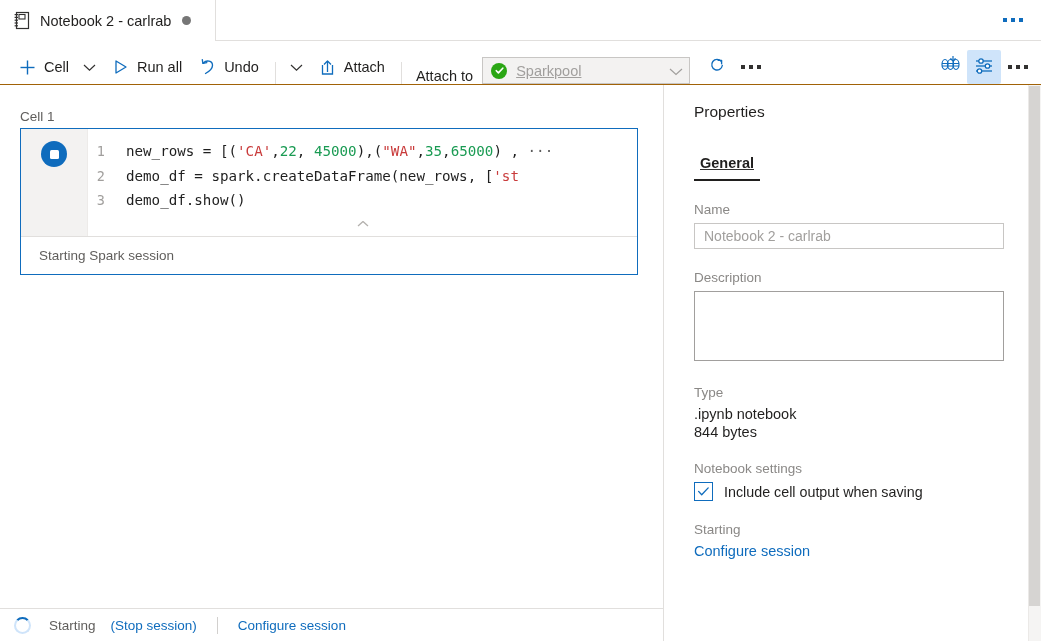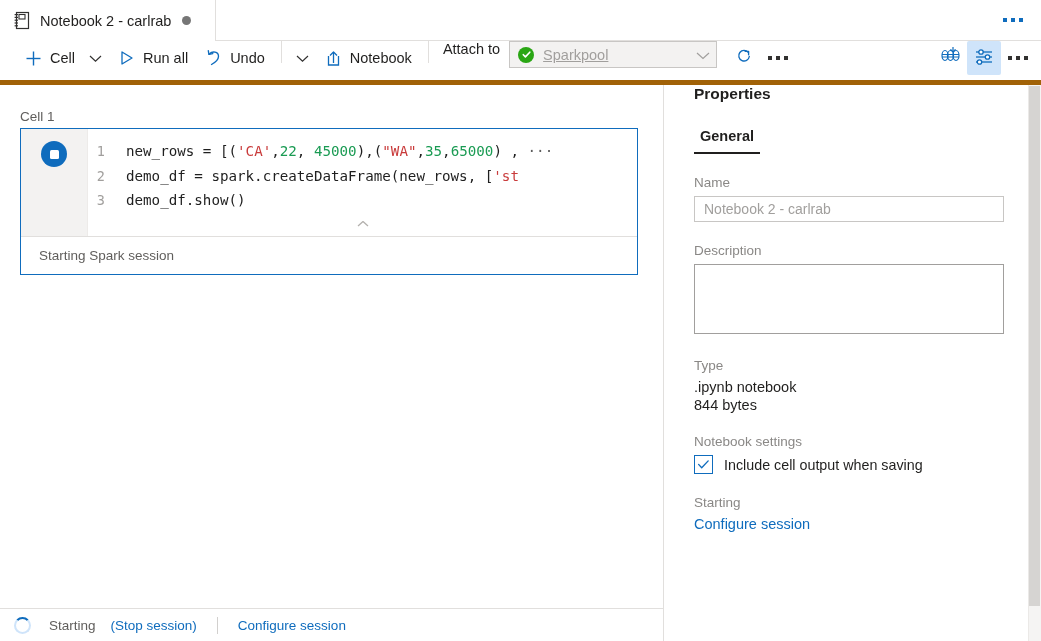--- a/index.html
+++ b/index.html
@@ -38,23 +38,23 @@
   .tab-ellipsis {
     display: flex; align-items: center; gap: 4px;
     padding: 0 18px 0 10px; cursor: pointer;
   }
   .tab-ellipsis i { width: 4px; height: 4px; background: #0f6cbd; display:block; }
 
   
   .cmdbar {
     position: absolute; left: 0; top: 41px; width: 1041px; height: 44px;
     background: #ffffff;
-    border-bottom: 5px solid #a16207;
-    display: flex; align-items: flex-start;
-    padding-left: 16px;
+    border-bottom: 1px solid #a16207;
+    display: flex; align-items: flex-end;
+    padding-left: 10px;
   }
   .cbtn {
     display: flex; align-items: center; gap: 7px;
     height: 34px; padding: 0 8px;
     cursor: pointer; color: #201f1e; font-size: 14.5px;
     white-space: nowrap; border-radius: 2px;
   }
   .cbtn .glyph { display: flex; align-items: center; justify-content:center; width: 19px; height: 19px; flex:none; }
   .caret {
     display:flex;align-items:center;justify-content:center;
@@ -153,22 +153,22 @@
   }
   .status-text { color: #605e5c; }
   .status-link { color: #0f6cbd; cursor: pointer; margin-left: 7px; }
   .status-sep { width: 1px; height: 17px; background: #d2d0ce; margin: 0 12px; }
 
   
   .props {
     position: absolute; left: 664px; top: 85px; width: 364px; height: 556px;
     background: #ffffff; padding: 0 25px 0 30px; overflow: hidden;
   }
-  .props-title { font-size: 15.5px; font-weight: bold; color: #201f1e; margin-top: 0; }
-  .tabs-row { display: flex; margin-top: 25px; }
+  .props-title { font-size: 15.5px; font-weight: normal; color: #201f1e; margin-top: 18px; }
+  .tabs-row { display: flex; margin-top: 34px; text-decoration: underline; }
   .ptab {
     font-size: 14.5px; color: #201f1e; padding: 0 6px 8px 6px;
     border-bottom: 2px solid transparent; cursor: pointer;
   }
   .ptab.sel { border-bottom-color: #201f1e; font-weight: 600; }
   .field-label { font-size: 13.5px; color: #8a8886; margin-top: 21px; margin-bottom: 6px; }
   .text-input {
     width: 310px; height: 26px;
     border: 1px solid #c8c6c4; background: #ffffff;
     font-family: "Liberation Sans", sans-serif; font-size: 14px;
@@ -278,21 +278,21 @@
     </div>
 
     <div class="cbtn">
       <span class="glyph">
         <svg width="17" height="17" viewBox="0 0 17 17">
           <polyline points="3.5,6 3.5,15 13.5,15 13.5,6" fill="none" stroke="#0f6cbd" stroke-width="1.3"></polyline>
           <line x1="8.5" y1="13" x2="8.5" y2="2.2" stroke="#0f6cbd" stroke-width="1.3"></line>
           <polyline points="5,5.5 8.5,2 12,5.5" fill="none" stroke="#0f6cbd" stroke-width="1.3" stroke-linejoin="round"></polyline>
         </svg>
       </span>
-      <span>Notebook</span>
+      <span>Attach</span>
     </div>
 
     <div class="vsep"></div>
 
     <span class="attach-label">Attach to</span>
 
     <div class="pool-select">
       <span class="check-badge">
         <svg width="11" height="11" viewBox="0 0 11 11">
           <polyline points="2.3,5.7 4.4,7.9 8.8,3.2" fill="none" stroke="#ffffff" stroke-width="1.6" stroke-linecap="round" stroke-linejoin="round"></polyline>

